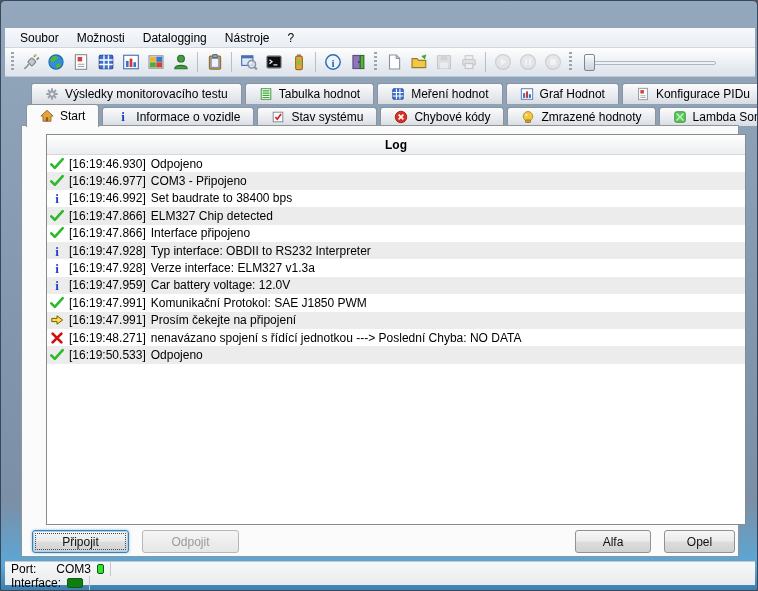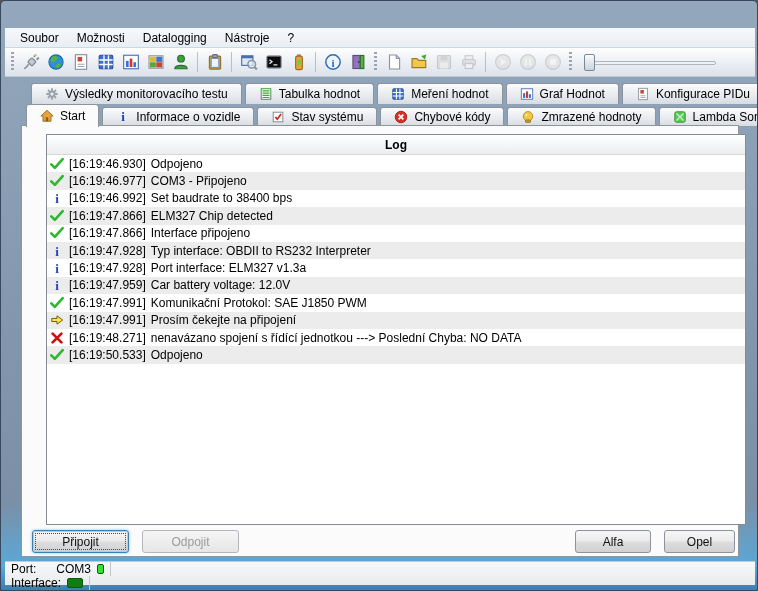--- a/index.html
+++ b/index.html
@@ -488,21 +488,21 @@
             <span class="log-text">[16:19:47.928]</span>
             <span class="log-text">Typ interface: OBDII to RS232 Interpreter</span>
           </div>
           <div class="log-row">
             <span style="display: inline-flex; align-items: center;">
               <svg viewBox="0 0 16 16">
                 <text x="8" y="13.5" font-family="Liberation Serif" font-size="15" font-weight="bold" fill="#2244cc" text-anchor="middle">i</text>
               </svg>
             </span>
             <span class="log-text">[16:19:47.928]</span>
-            <span class="log-text">Port interface: ELM327 v1.3a</span>
+            <span class="log-text">Verze interface: ELM327 v1.3a</span>
           </div>
           <div class="log-row alt">
             <span style="display: inline-flex; align-items: center;">
               <svg viewBox="0 0 16 16">
                 <text x="8" y="13.5" font-family="Liberation Serif" font-size="15" font-weight="bold" fill="#2244cc" text-anchor="middle">i</text>
               </svg>
             </span>
             <span class="log-text">[16:19:47.959]</span>
             <span class="log-text">Car battery voltage: 12.0V</span>
           </div>

